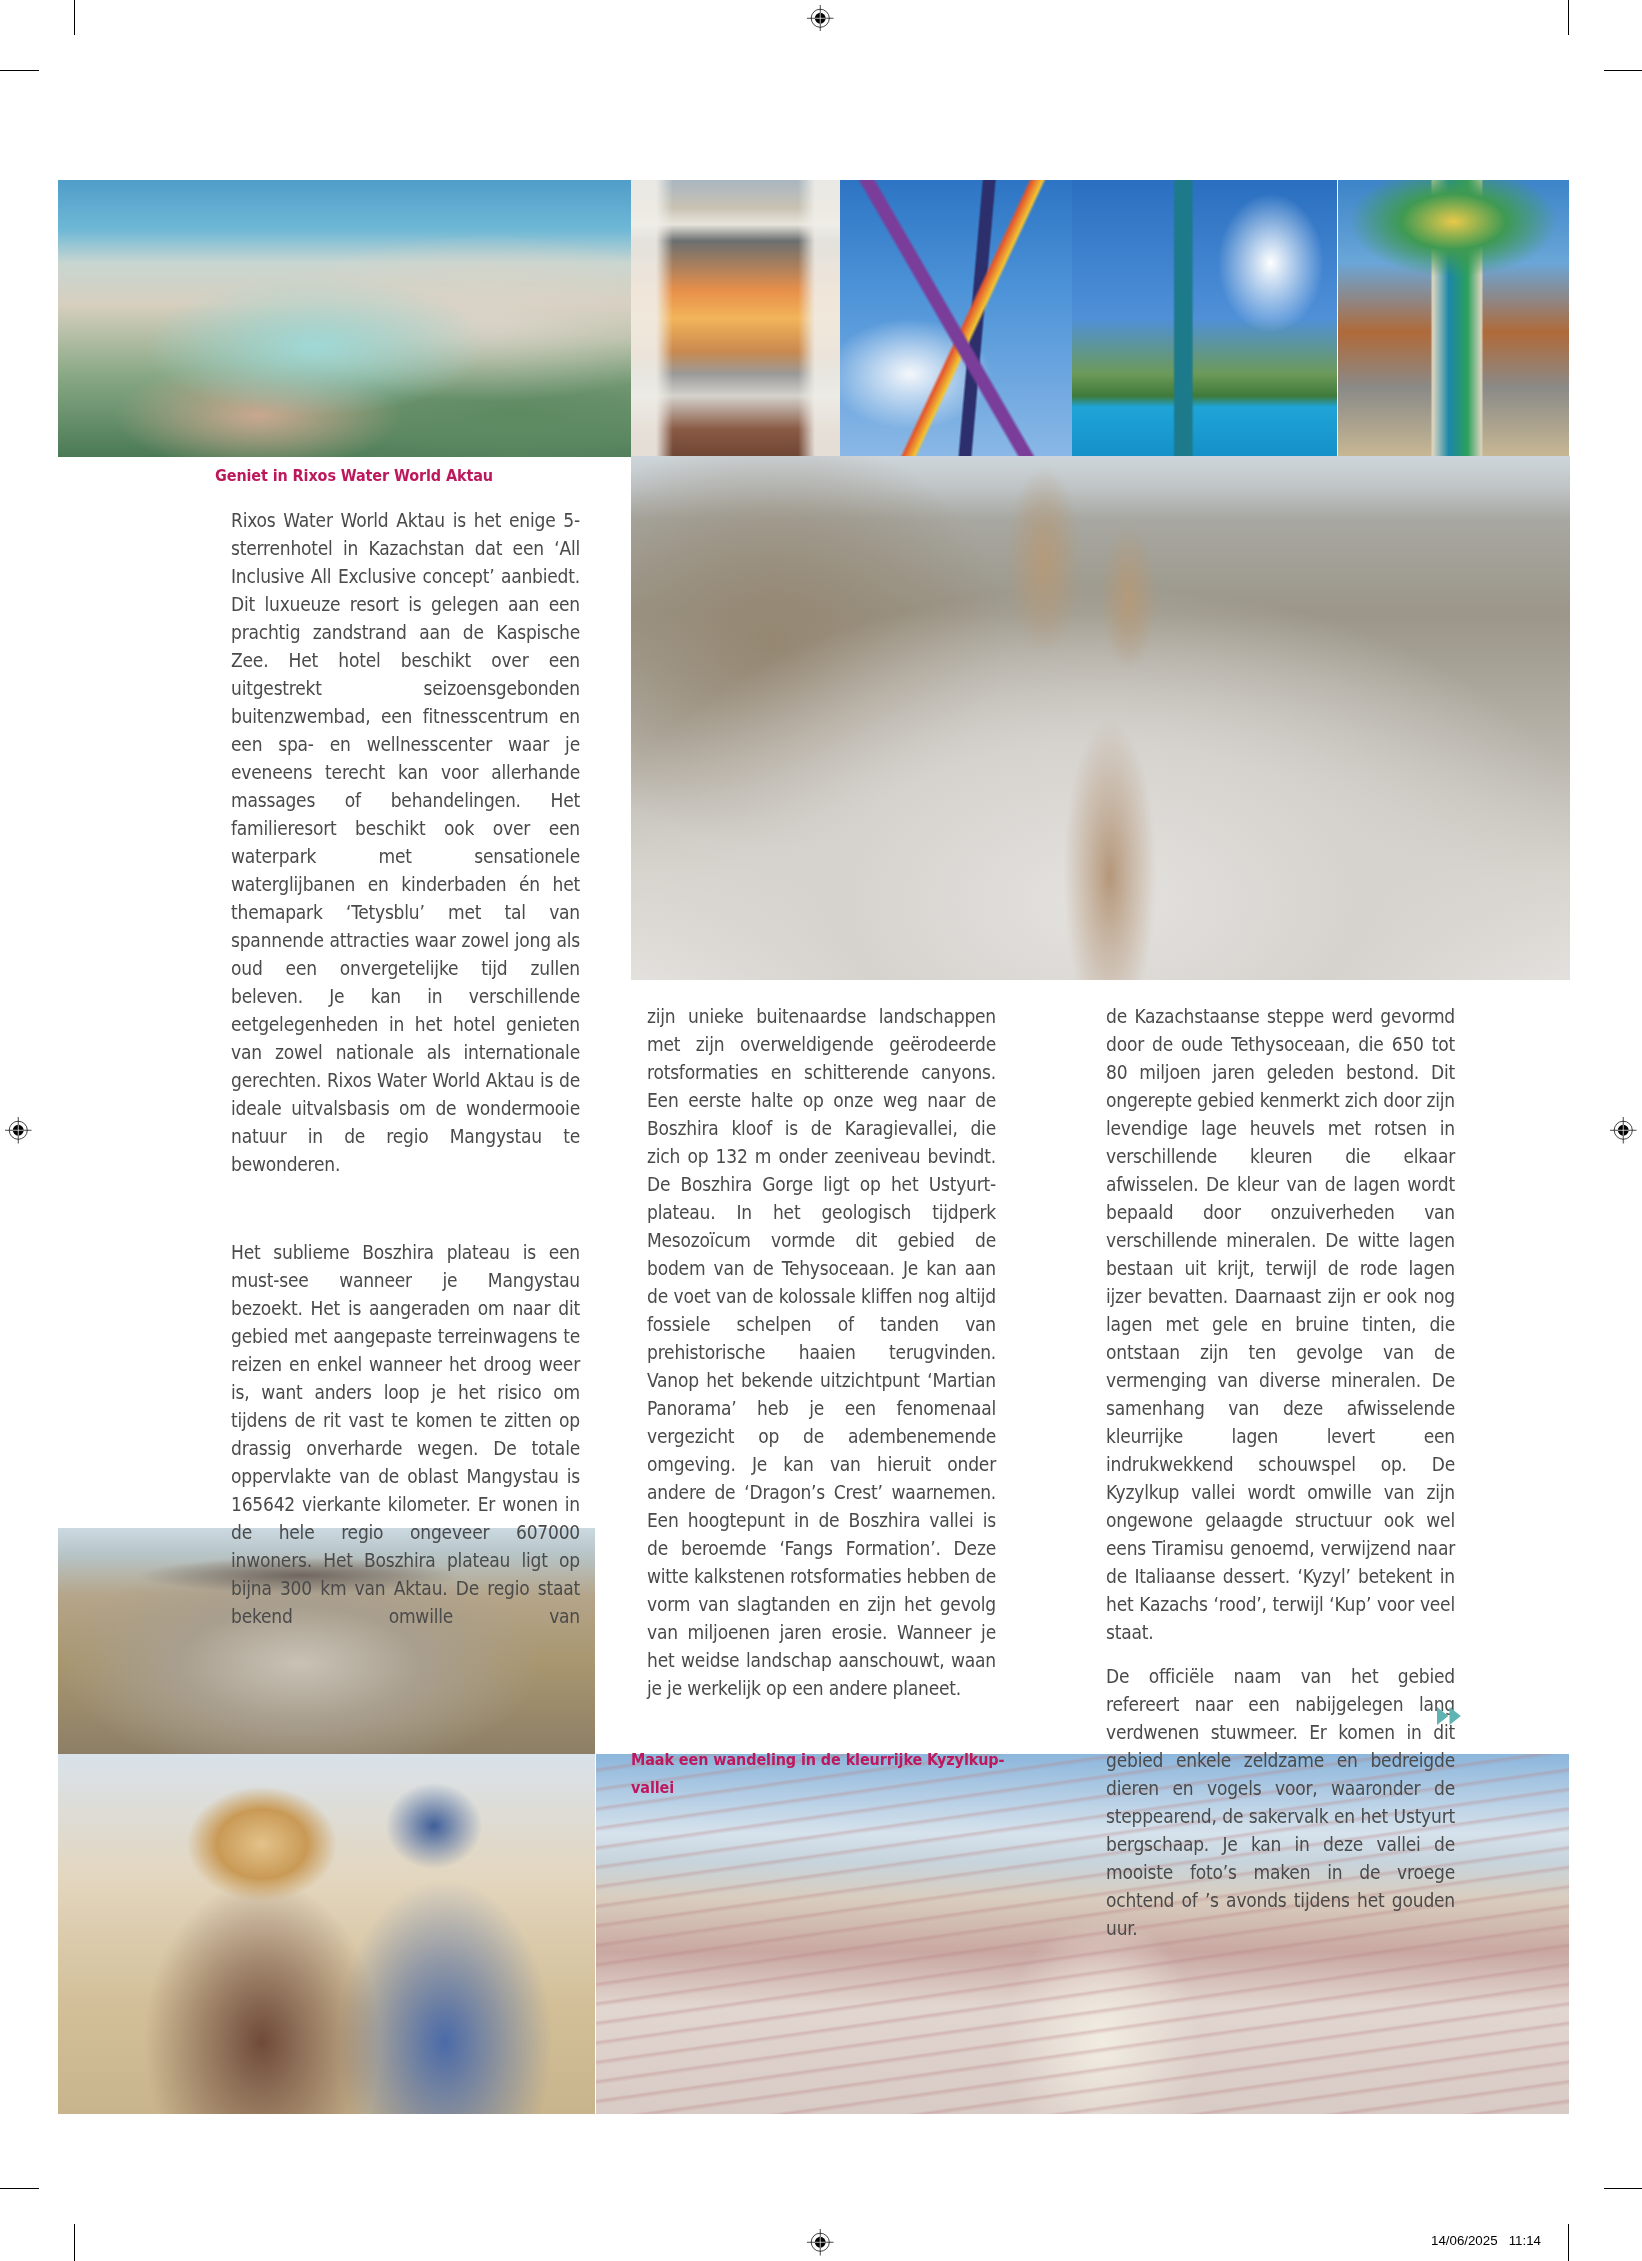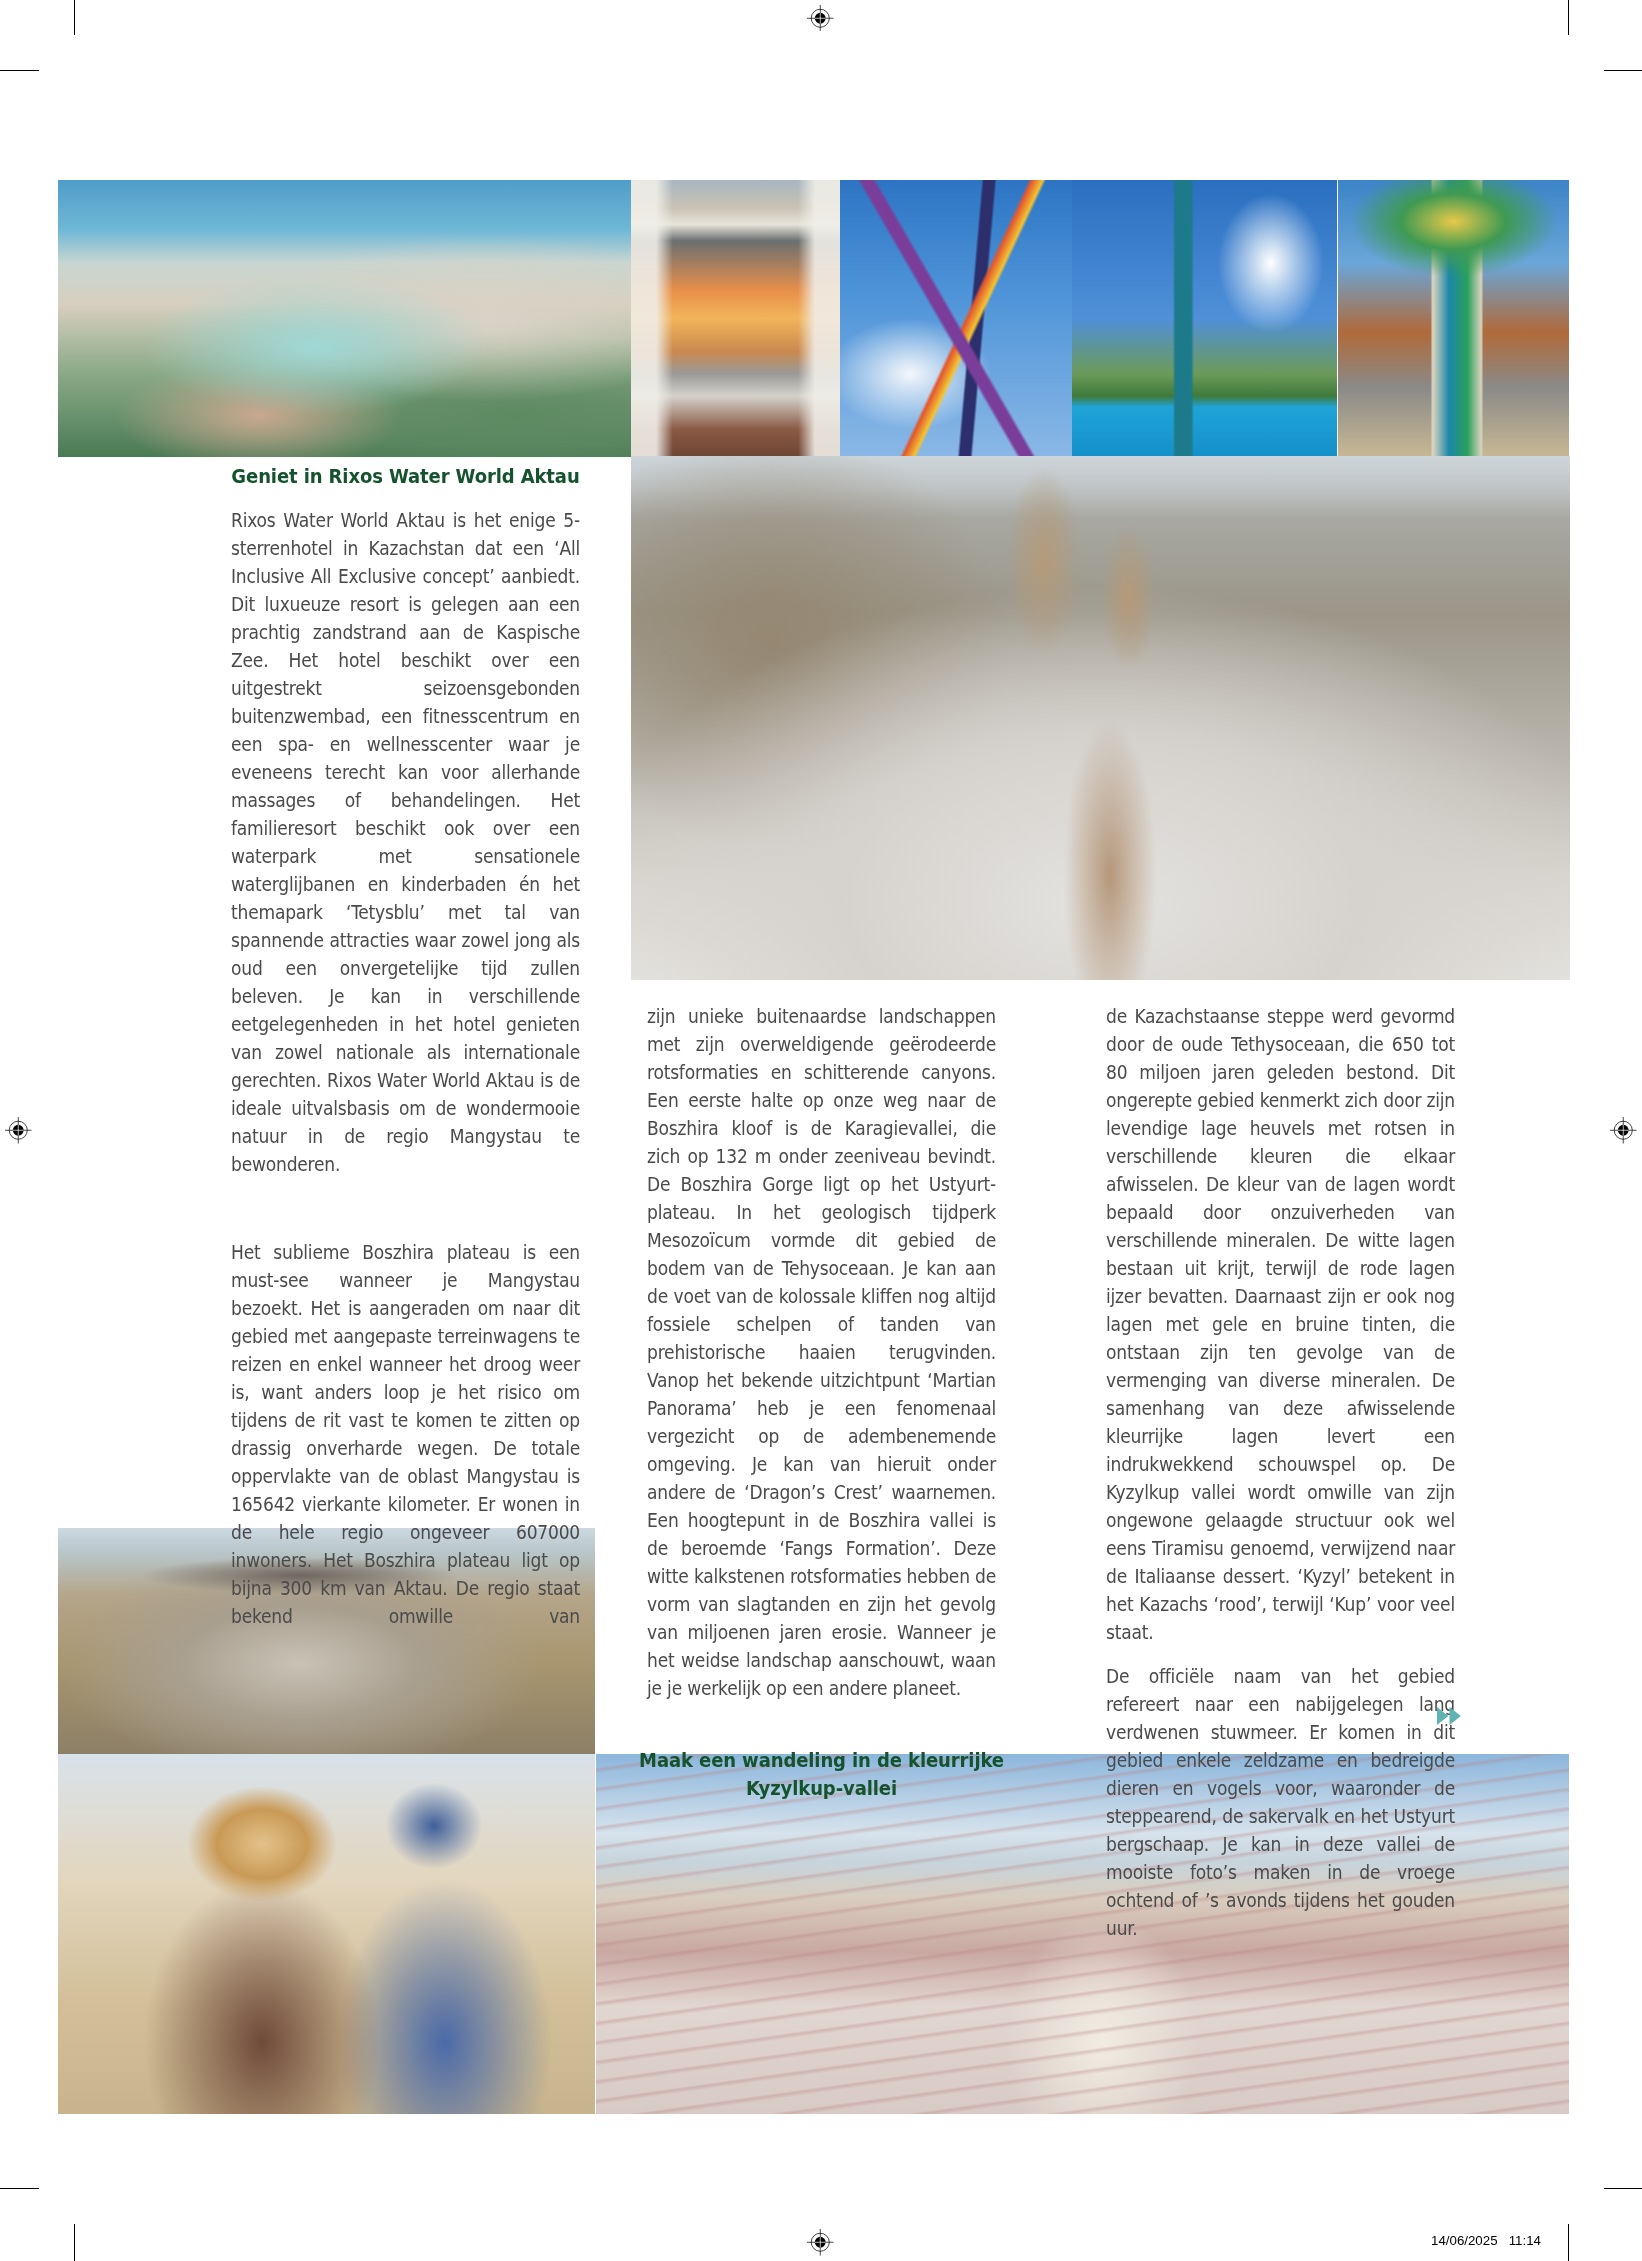--- a/index.html
+++ b/index.html
@@ -2,21 +2,21 @@
 <html style="font-size:9.6px"><head>
 <meta charset="utf-8">
 <style>
   html, body { margin:0; padding:0; background:#ffffff; }
   body { width:1642px; height:2261px; position:relative; overflow:hidden; font-family:"DejaVu Sans Condensed","DejaVu Sans", sans-serif; }
   .crop { position:absolute; background:#000; }
   .reg { position:absolute; width:26.5px; height:26.5px; }
   .photo { position:absolute; overflow:hidden; }
   .col { position:absolute; color:#4a4a4a; font-size:19px; line-height:28px; text-align:justify; letter-spacing:-0.2px; font-family:"DejaVu Sans", sans-serif; font-stretch:condensed; }
   .col p { margin:16px; }
-  .col h2 { margin:0; color:#14532d; font-size:20px; line-height:28px; font-weight:bold; text-align:center; letter-spacing:-0.1px; }
+  .col h2 { margin:0; color:#be185d; font-size:16px; line-height:28px; font-weight:bold; text-align:left; letter-spacing:-0.1px; }
   .col .gap { height:28px; }
   .footer { position:absolute; font-family:"Liberation Sans", sans-serif; font-size:13.3px; color:#000; }
   .arrow { position:absolute; }
 </style>
 </head>
 <body>
 
 <div class="crop" style="left:74px;top:0;width:1.2px;height:35px;"></div>
 <div class="crop" style="left:0;top:70px;width:39px;height:1.2px;"></div>
 <div class="crop" style="left:1568px;top:0;width:1.2px;height:35px;"></div>

